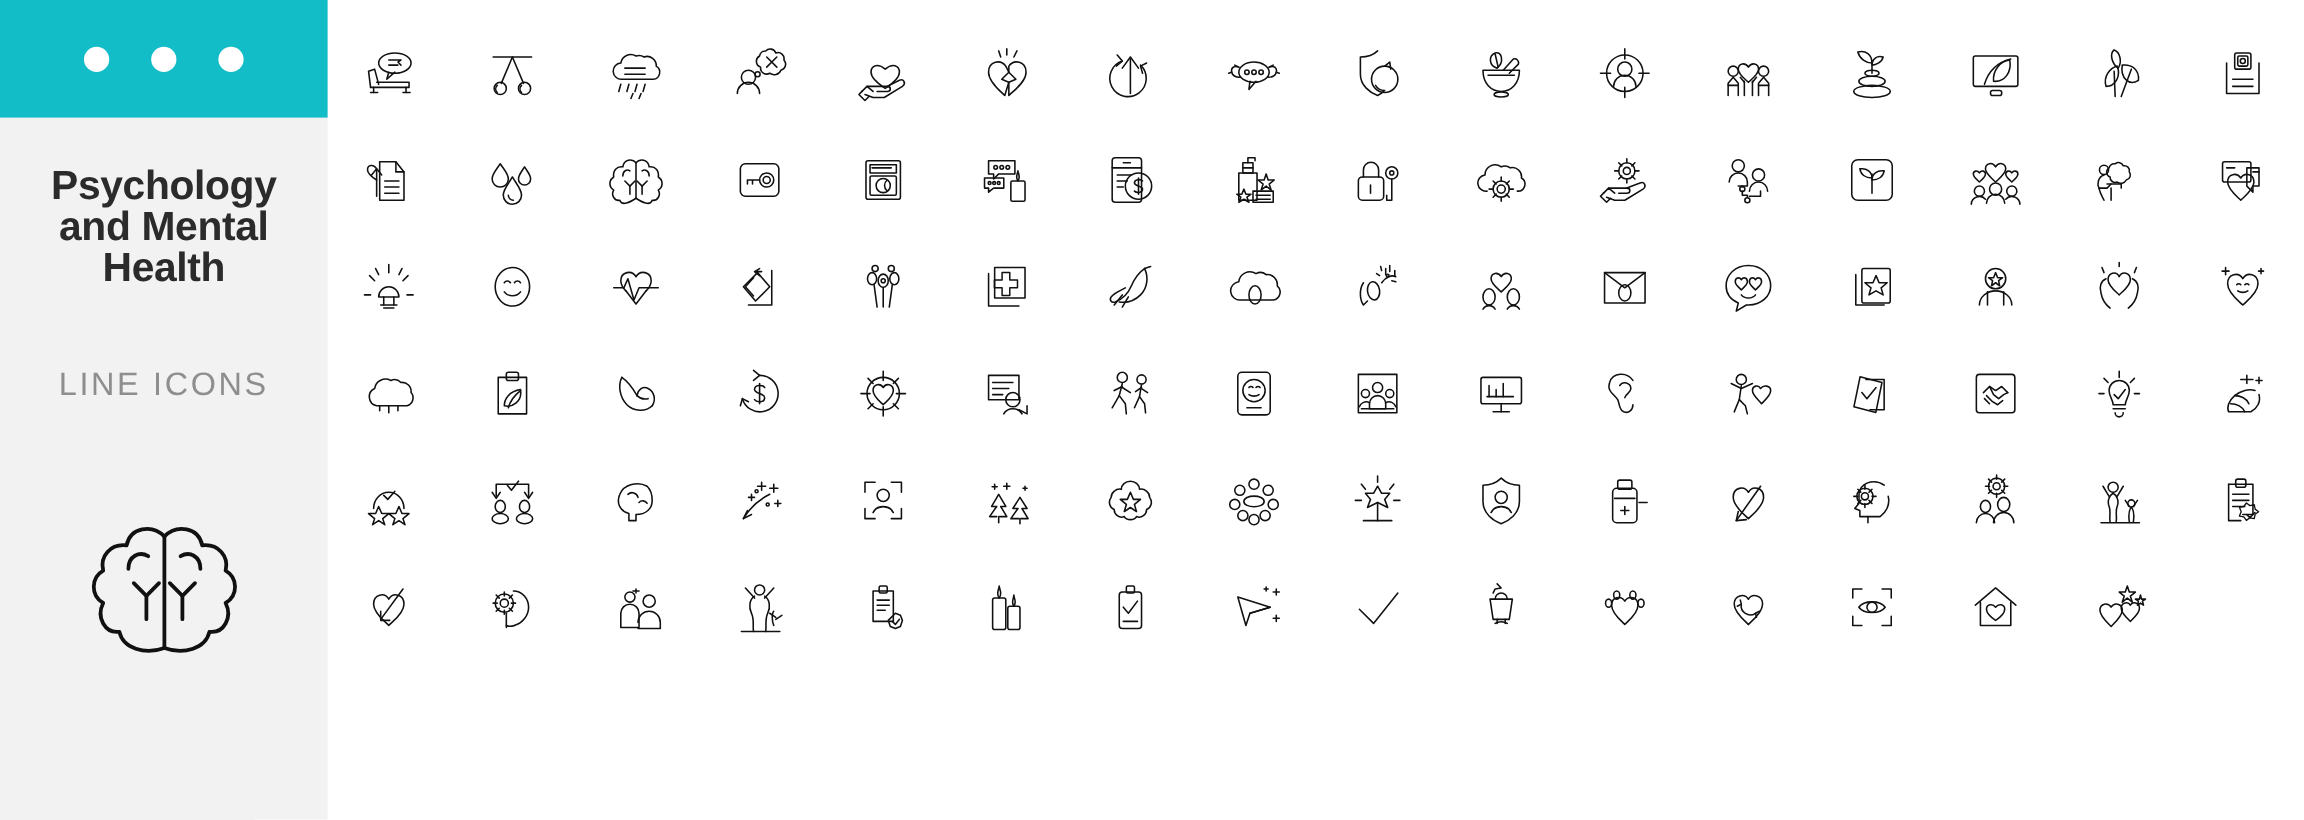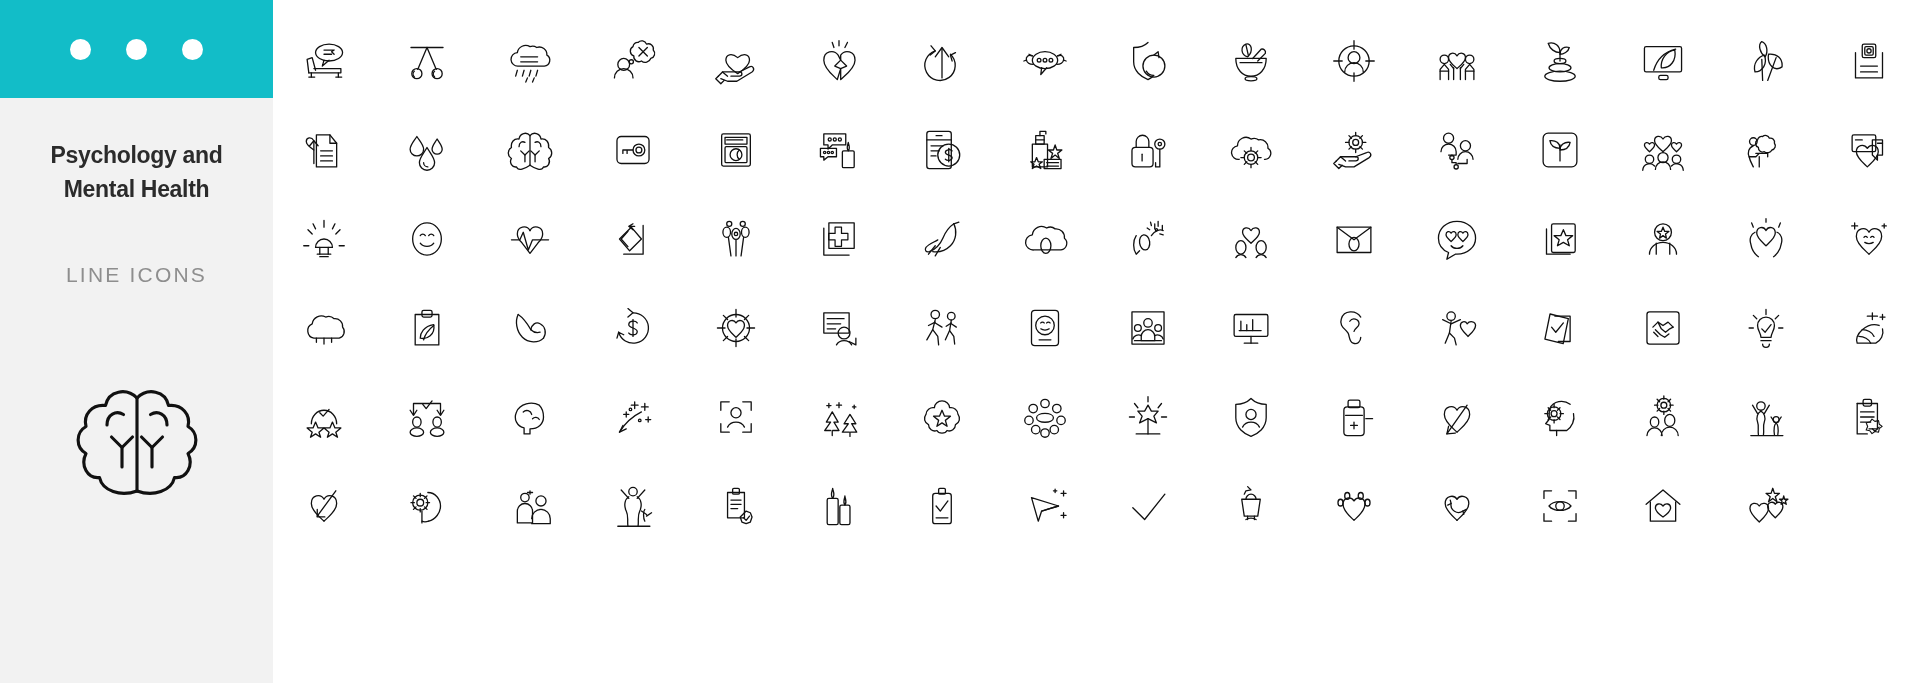--- a/index.html
+++ b/index.html
@@ -45,30 +45,30 @@
   .dot {
     width: 21px;
     height: 21px;
     border-radius: 50%;
     background: #ffffff;
   }
   .sidebar-title {
     margin-top: 40px;
     width: 215px;
     text-align: center;
-    font-size: 23px;
+    font-size: 34px;
     line-height: 34px;
     font-weight: bold;
     color: #2b2b2b;
     letter-spacing: -0.3px;
   }
   .sidebar-subtitle {
     margin-top: 42px;
     text-align: center;
-    font-size: 21px;
+    font-size: 27px;
     letter-spacing: 2.2px;
     color: #8e8e8e;
     font-weight: normal;
   }
   .sidebar-logo {
     margin-top: 78px;
     width: 150px;
     height: 150px;
     display: flex;
     align-items: center;

